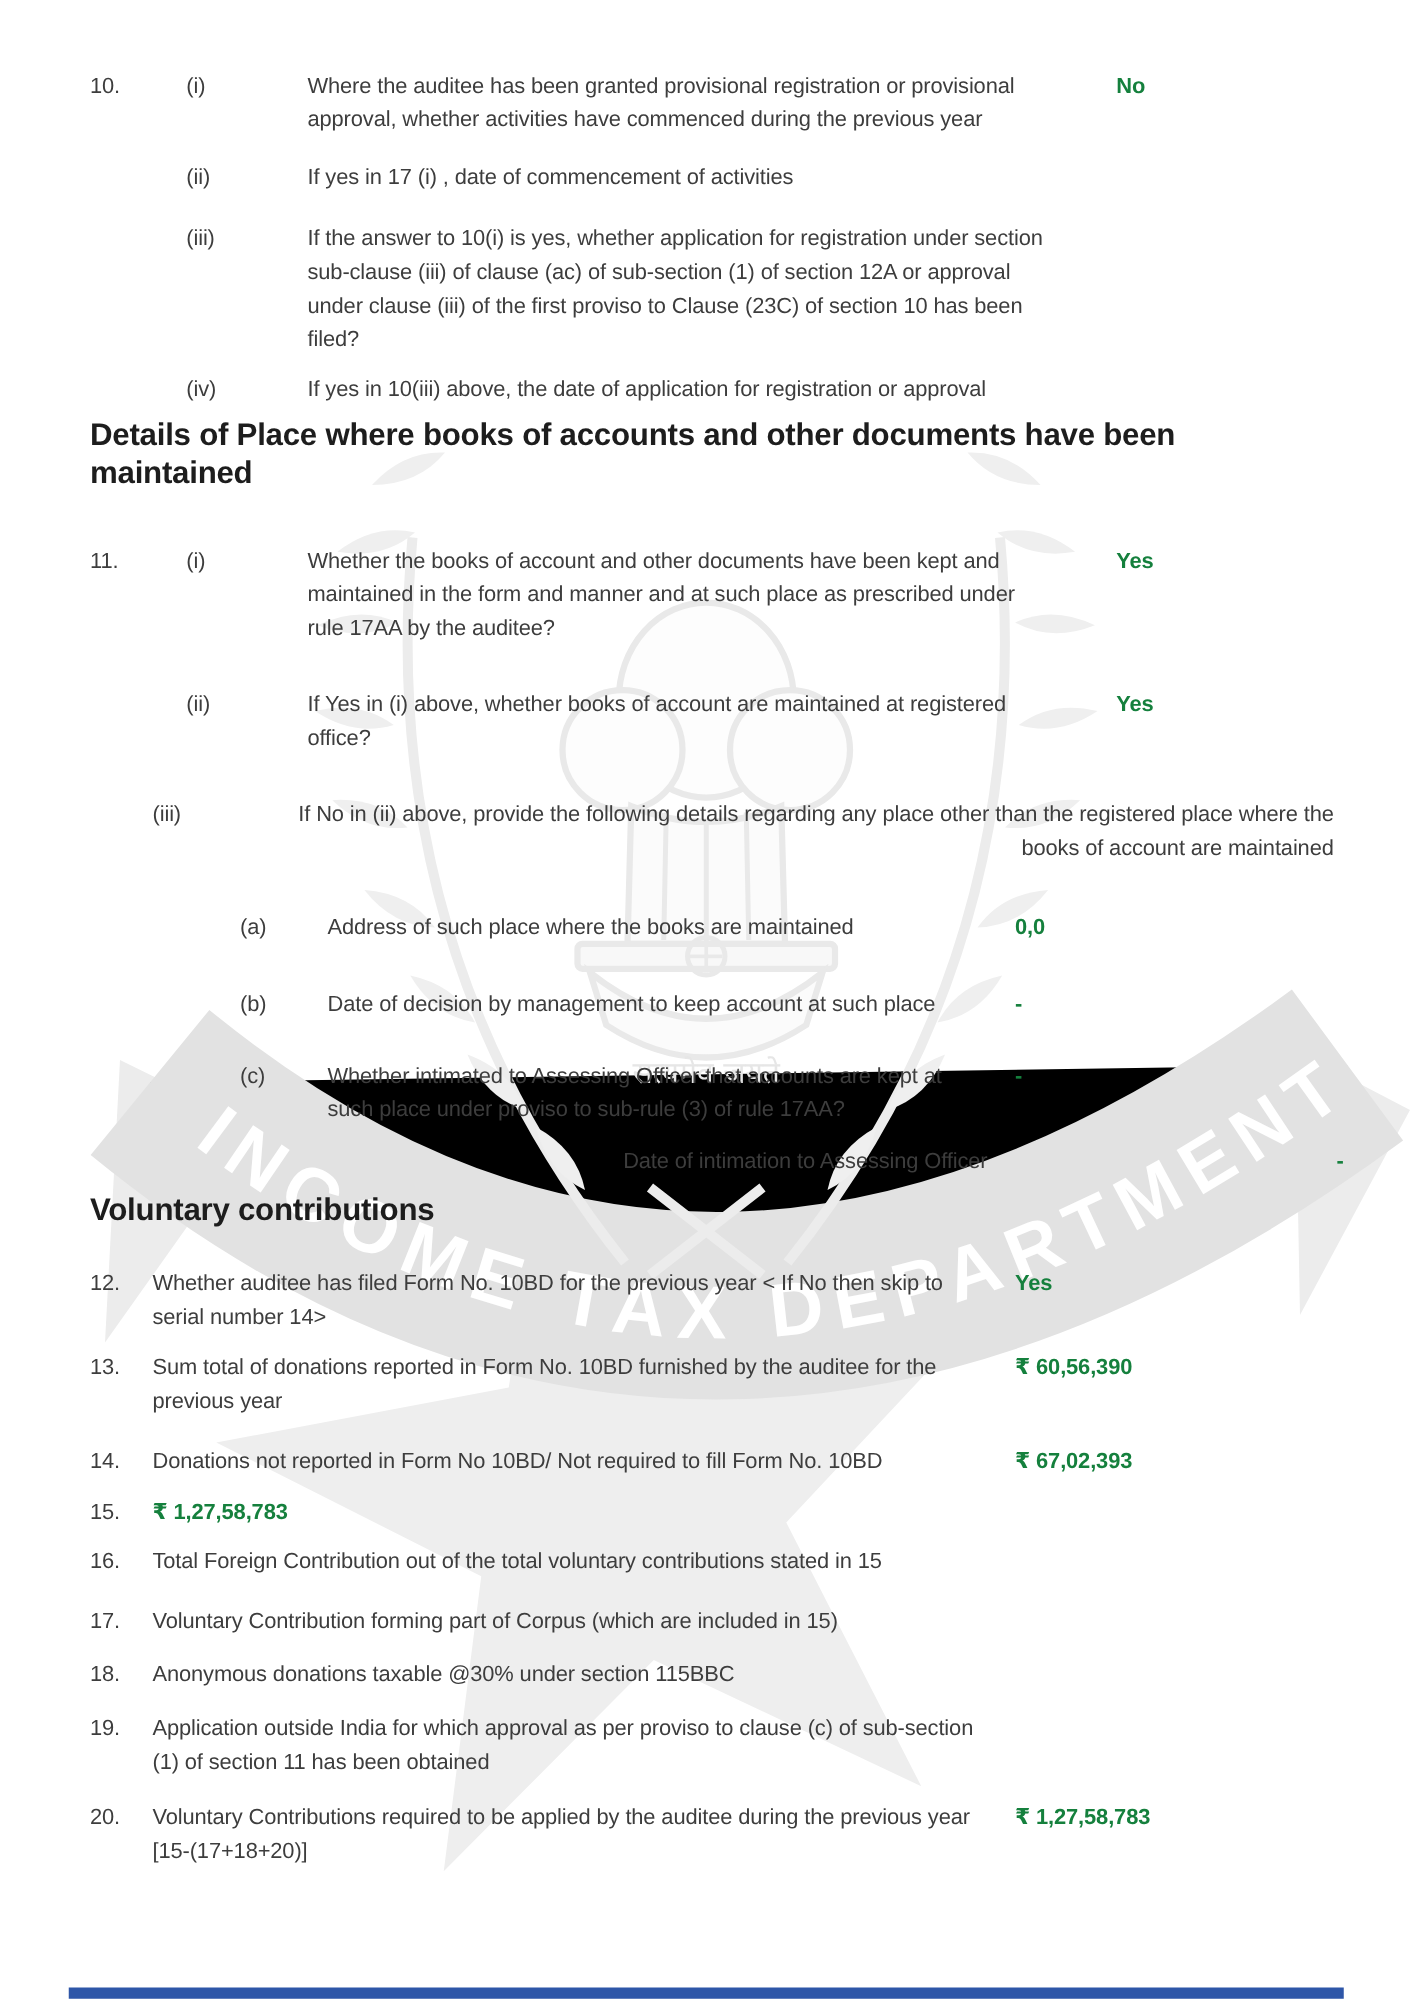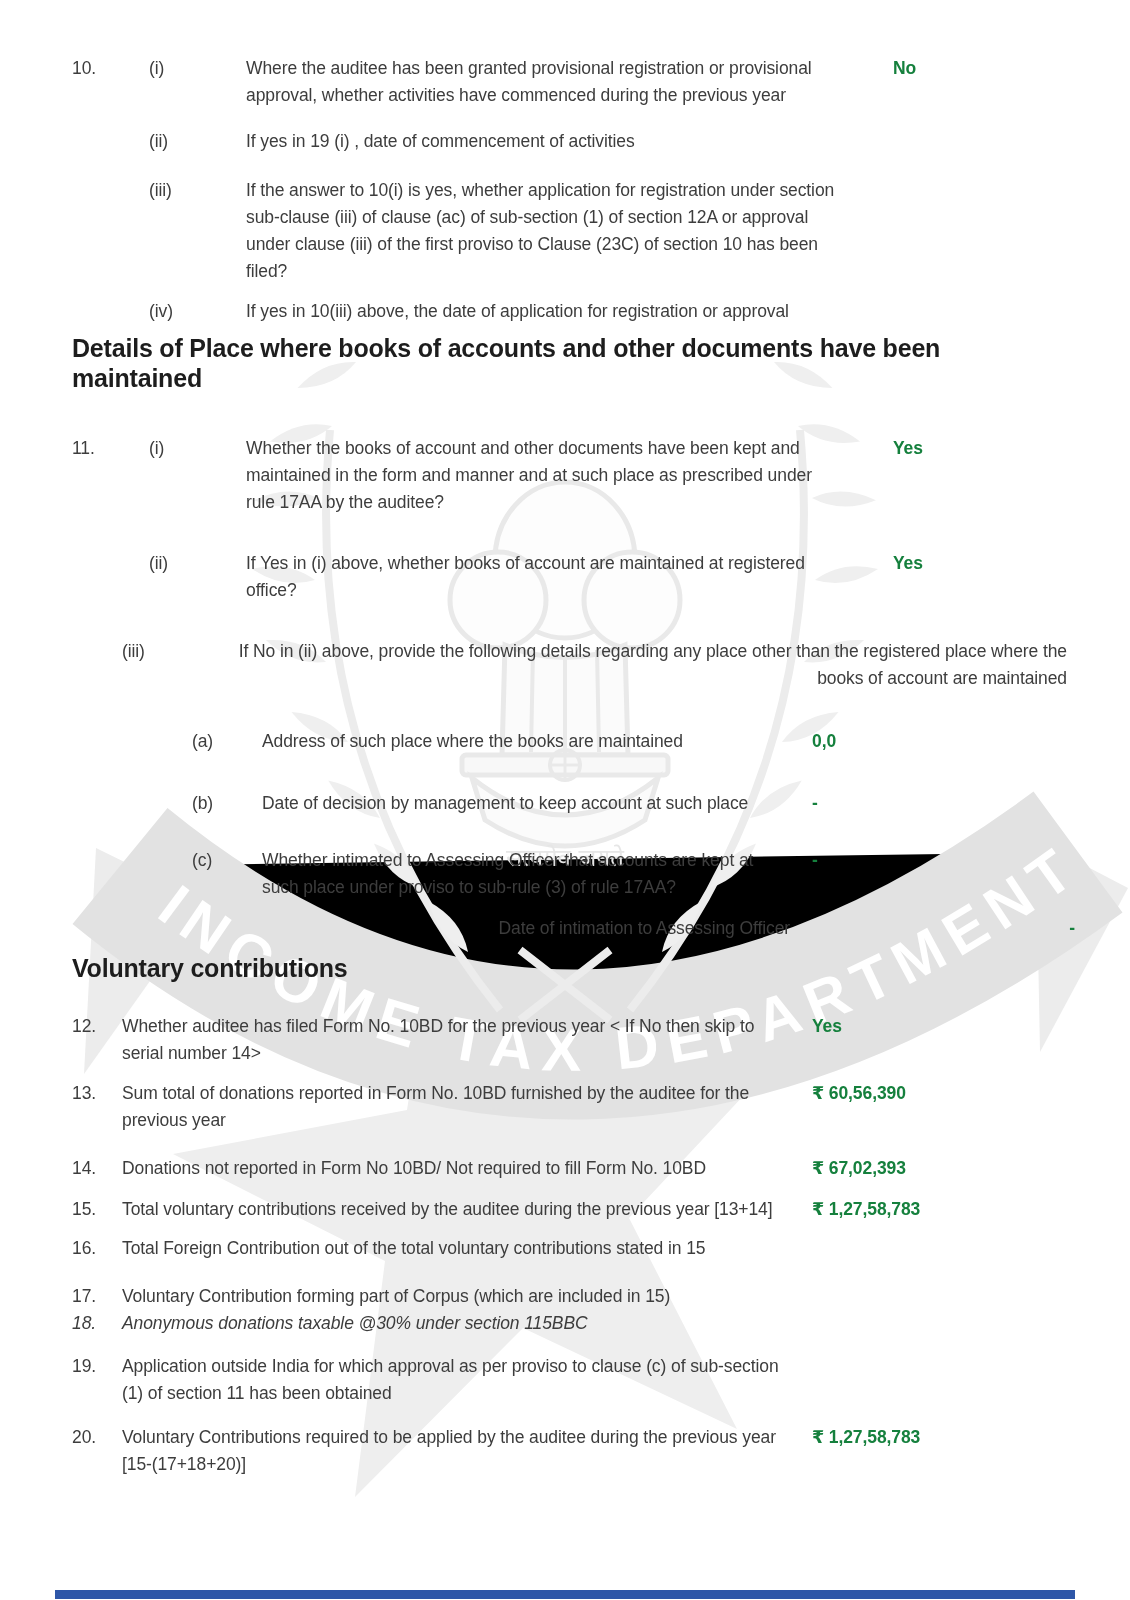--- a/index.html
+++ b/index.html
@@ -117,21 +117,21 @@
   <div class="content">
       <div class="row item" style="margin-top: 0px;">
         <div class="num">10.</div>
         <div class="sub">(i)</div>
         <div class="qtext">Where the auditee has been granted provisional registration or provisional approval, whether activities have commenced during the previous year</div>
         <div class="ans">No</div>
       </div>
       <div class="row item" style="margin-top: 19px;">
         <div class="num"></div>
         <div class="sub">(ii)</div>
-        <div class="qtext">If yes in 19 (i) , date of commencement of activities</div>
+        <div class="qtext">If yes in 17 (i) , date of commencement of activities</div>
         <div class="ans"></div>
       </div>
       <div class="row item" style="margin-top: 22px;">
         <div class="num"></div>
         <div class="sub">(iii)</div>
         <div class="qtext">If the answer to 10(i) is yes, whether application for registration under section sub-clause (iii) of clause (ac) of sub-section (1) of section 12A or approval under clause (iii) of the first proviso to Clause (23C) of section 10 has been filed?</div>
         <div class="ans"></div>
       </div>
       <div class="row item" style="margin-top: 13px;">
         <div class="num"></div>
@@ -192,34 +192,33 @@
         <div class="qtext">Sum total of donations reported in Form No. 10BD furnished by the auditee for the previous year</div>
         <div class="ans">₹ 60,56,390</div>
       </div>
       <div class="row item2" style="margin-top: 21px;">
         <div class="num">14.</div>
         <div class="qtext">Donations not reported in Form No 10BD/ Not required to fill Form No. 10BD</div>
         <div class="ans">₹ 67,02,393</div>
       </div>
       <div class="row item2" style="margin-top: 14px;">
         <div class="num">15.</div>
-        <div class="qtext">Total voluntary contributions received by the auditee during the previous year [13+14]</div>
         <div class="ans">₹ 1,27,58,783</div>
       </div>
       <div class="row item2" style="margin-top: 12px;">
         <div class="num">16.</div>
         <div class="qtext">Total Foreign Contribution out of the total voluntary contributions stated in 15</div>
         <div class="ans"></div>
       </div>
       <div class="row item2" style="margin-top: 21px;">
         <div class="num">17.</div>
         <div class="qtext">Voluntary Contribution forming part of Corpus (which are included in 15)</div>
         <div class="ans"></div>
       </div>
-      <div class="row item2" style="margin-top: 0; font-style: italic;">
+      <div class="row item2" style="margin-top: 16px;">
         <div class="num">18.</div>
         <div class="qtext">Anonymous donations taxable @30% under section 115BBC</div>
         <div class="ans"></div>
       </div>
       <div class="row item2" style="margin-top: 16px;">
         <div class="num">19.</div>
         <div class="qtext">Application outside India for which approval as per proviso to clause (c) of sub-section (1) of section 11 has been obtained</div>
         <div class="ans"></div>
       </div>
       <div class="row item2" style="margin-top: 17px;">

